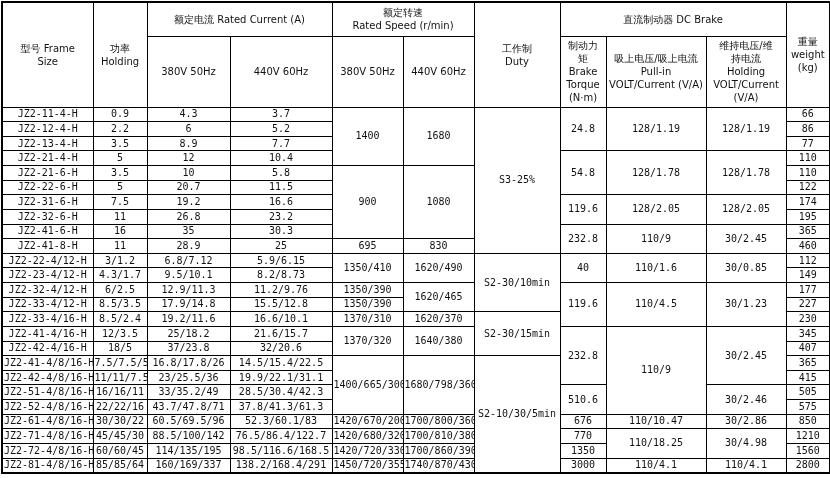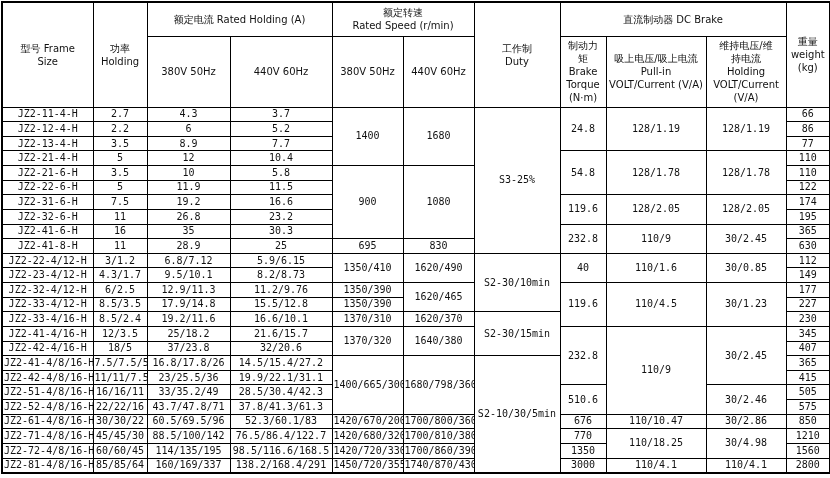--- a/index.html
+++ b/index.html
@@ -66,21 +66,21 @@
         <col style="width: 100px;">
         <col style="width: 80px;">
         <col style="width: 44px;">
       </colgroup>
     <thead>
         <tr class="h1">
           <th rowspan="2">型号  Frame
 Size</th>
           <th rowspan="2">功率
 Holding</th>
-          <th colspan="2">额定电流 Rated Holding (A)</th>
+          <th colspan="2">额定电流 Rated Current (A)</th>
           <th colspan="2">额定转速
 Rated Speed (r/min)</th>
           <th rowspan="2">工作制
 Duty</th>
           <th colspan="3">直流制动器 DC Brake</th>
           <th rowspan="2">重量
 weight
 (kg)</th>
         </tr>
         <tr class="h2">
@@ -99,21 +99,21 @@
           <th>维持电压/维
 持电流
 Holding
 VOLT/Current
 (V/A)</th>
         </tr>
       </thead>
     <tbody>
         <tr>
           <td>JZ2-11-4-H</td>
-          <td>2.7</td>
+          <td>0.9</td>
           <td>4.3</td>
           <td>3.7</td>
           <td rowspan="4">1400</td>
           <td rowspan="4">1680</td>
           <td rowspan="10">S3-25%</td>
           <td rowspan="3">24.8</td>
           <td rowspan="3">128/1.19</td>
           <td rowspan="3">128/1.19</td>
           <td>66</td>
         </tr>
@@ -146,21 +146,21 @@
           <td>3.5</td>
           <td>10</td>
           <td>5.8</td>
           <td rowspan="5">900</td>
           <td rowspan="5">1080</td>
           <td>110</td>
         </tr>
         <tr>
           <td>JZ2-22-6-H</td>
           <td>5</td>
-          <td>11.9</td>
+          <td>20.7</td>
           <td>11.5</td>
           <td>122</td>
         </tr>
         <tr>
           <td>JZ2-31-6-H</td>
           <td>7.5</td>
           <td>19.2</td>
           <td>16.6</td>
           <td rowspan="2">119.6</td>
           <td rowspan="2">128/2.05</td>
@@ -184,21 +184,21 @@
           <td rowspan="2">30/2.45</td>
           <td>365</td>
         </tr>
         <tr>
           <td>JZ2-41-8-H</td>
           <td>11</td>
           <td>28.9</td>
           <td>25</td>
           <td>695</td>
           <td>830</td>
-          <td>630</td>
+          <td>460</td>
         </tr>
         <tr>
           <td>JZ2-22-4/12-H</td>
           <td>3/1.2</td>
           <td>6.8/7.12</td>
           <td>5.9/6.15</td>
           <td rowspan="2">1350/410</td>
           <td rowspan="2">1620/490</td>
           <td rowspan="4">S2-30/10min</td>
           <td rowspan="2">40</td>
@@ -259,21 +259,21 @@
           <td>JZ2-42-4/16-H</td>
           <td>18/5</td>
           <td>37/23.8</td>
           <td>32/20.6</td>
           <td>407</td>
         </tr>
         <tr>
           <td>JZ2-41-4/8/16-H</td>
           <td>7.5/7.5/5</td>
           <td>16.8/17.8/26</td>
-          <td>14.5/15.4/27.2</td>
+          <td>14.5/15.4/22.5</td>
           <td rowspan="4">1400/665/300</td>
           <td rowspan="4">1680/798/360</td>
           <td rowspan="8">S2-10/30/5min</td>
           <td>365</td>
         </tr>
         <tr>
           <td>JZ2-42-4/8/16-H</td>
           <td>11/11/7.5</td>
           <td>23/25.5/36</td>
           <td>19.9/22.1/31.1</td>

